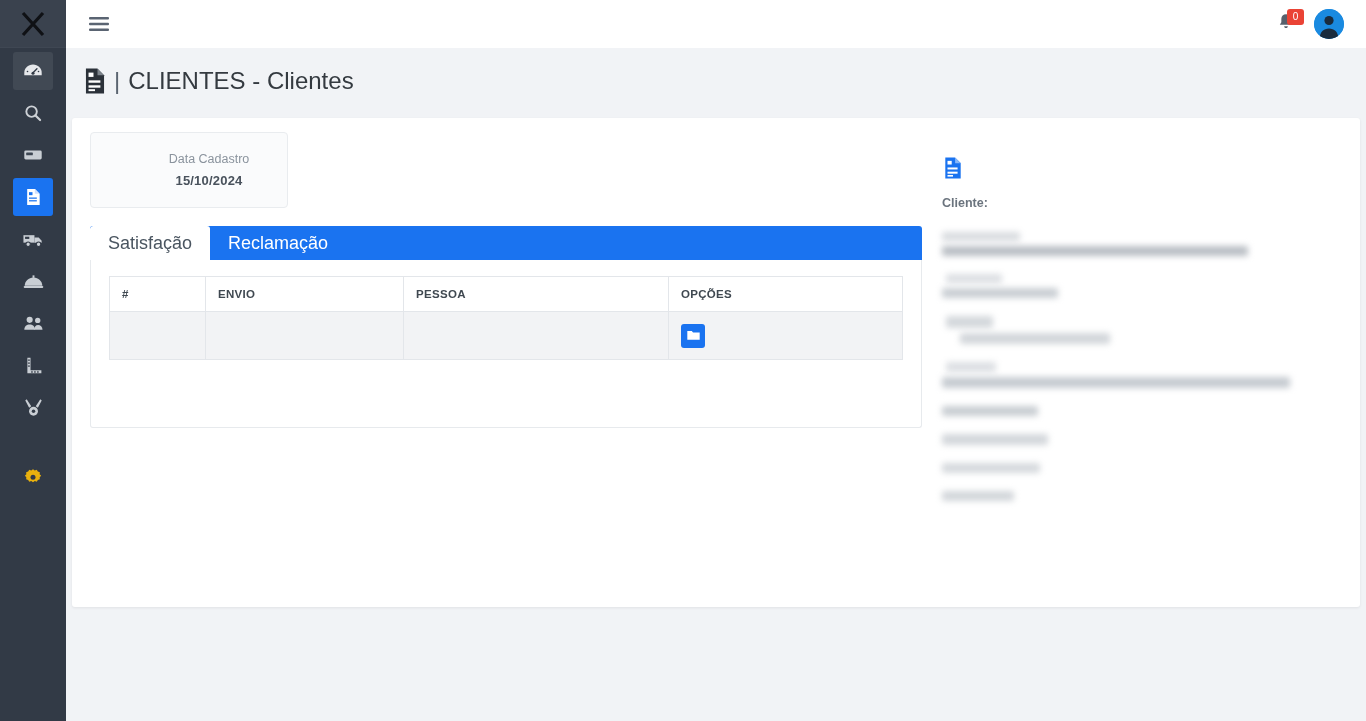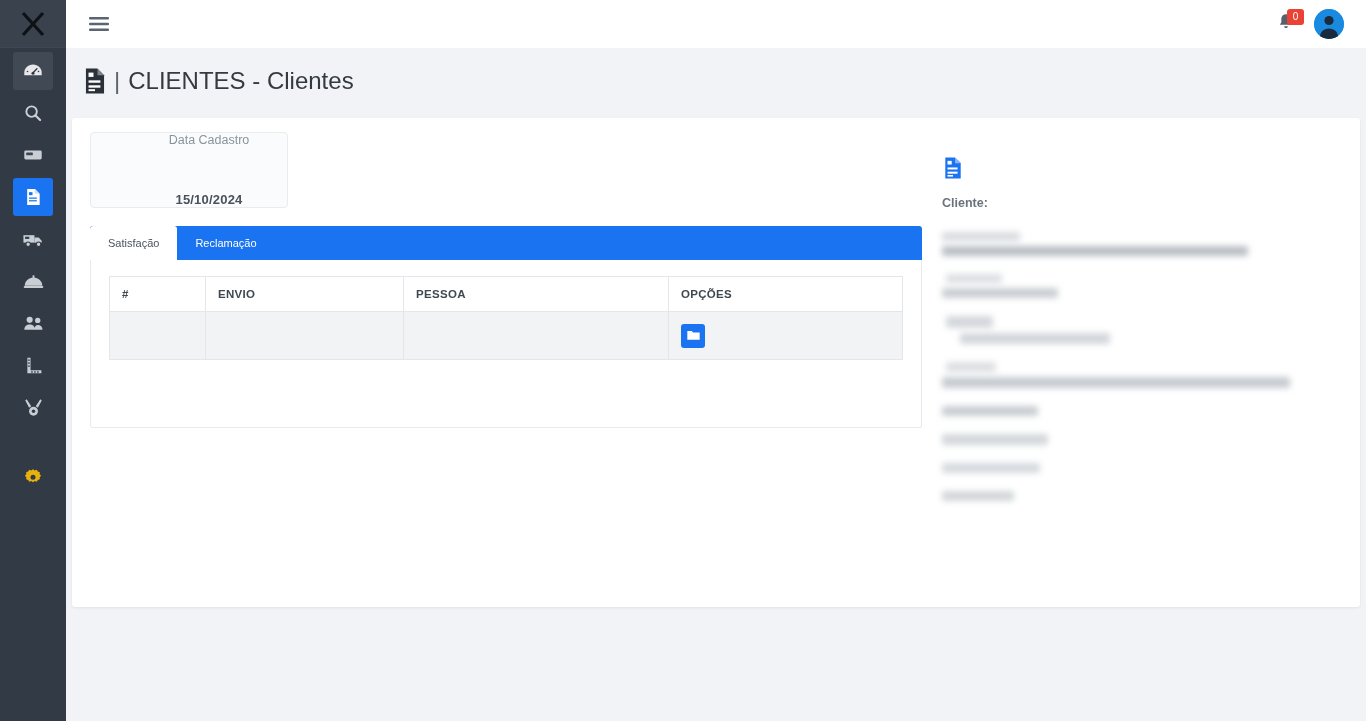--- a/index.html
+++ b/index.html
@@ -104,36 +104,36 @@
   #right-col { width: 400px; margin-left: 18px; padding-top: 24px; font-weight: bold; }
 
   
   #info-boxes { display: flex; gap: 12px; }
   .info-box {
     width: 198px; height: 76px;
     background: #fafbfc;
     border: 1px solid #e9ecef;
     border-radius: 4px;
     display: flex; flex-direction: column;
-    align-items: center; justify-content: space-between; gap: 7px; padding-left: 40px;
+    align-items: center; justify-content: center; gap: 7px; padding-left: 40px;
   }
   .info-label { font-size: 12.5px; color: #8a939d; }
   .info-value { font-size: 13px; color: #49525c; font-weight: bold; letter-spacing: .2px; }
 
   
   #tab-panel { margin-top: 18px; width: 832px; }
   #tab-strip {
     display: flex; height: 34px;
     background: #1a73f0;
     border-radius: 3px 3px 0 0;
     overflow: hidden;
   }
   .tab {
     padding: 0 18px; height: 34px; line-height: 34px;
-    font-size: 11px; color: #ffffff; cursor: pointer; text-align: center;
+    font-size: 18px; color: #ffffff; cursor: pointer; text-align: center;
   }
   .tab.active {
     background: #ffffff; color: #4a5560;
     border-radius: 3px 3px 0 0;
   }
   #tab-content {
     border: 1px solid #e7eaed; border-top: none;
     border-radius: 0 0 3px 3px;
     background: #fff;
     padding: 16px 18px 26px 18px;

